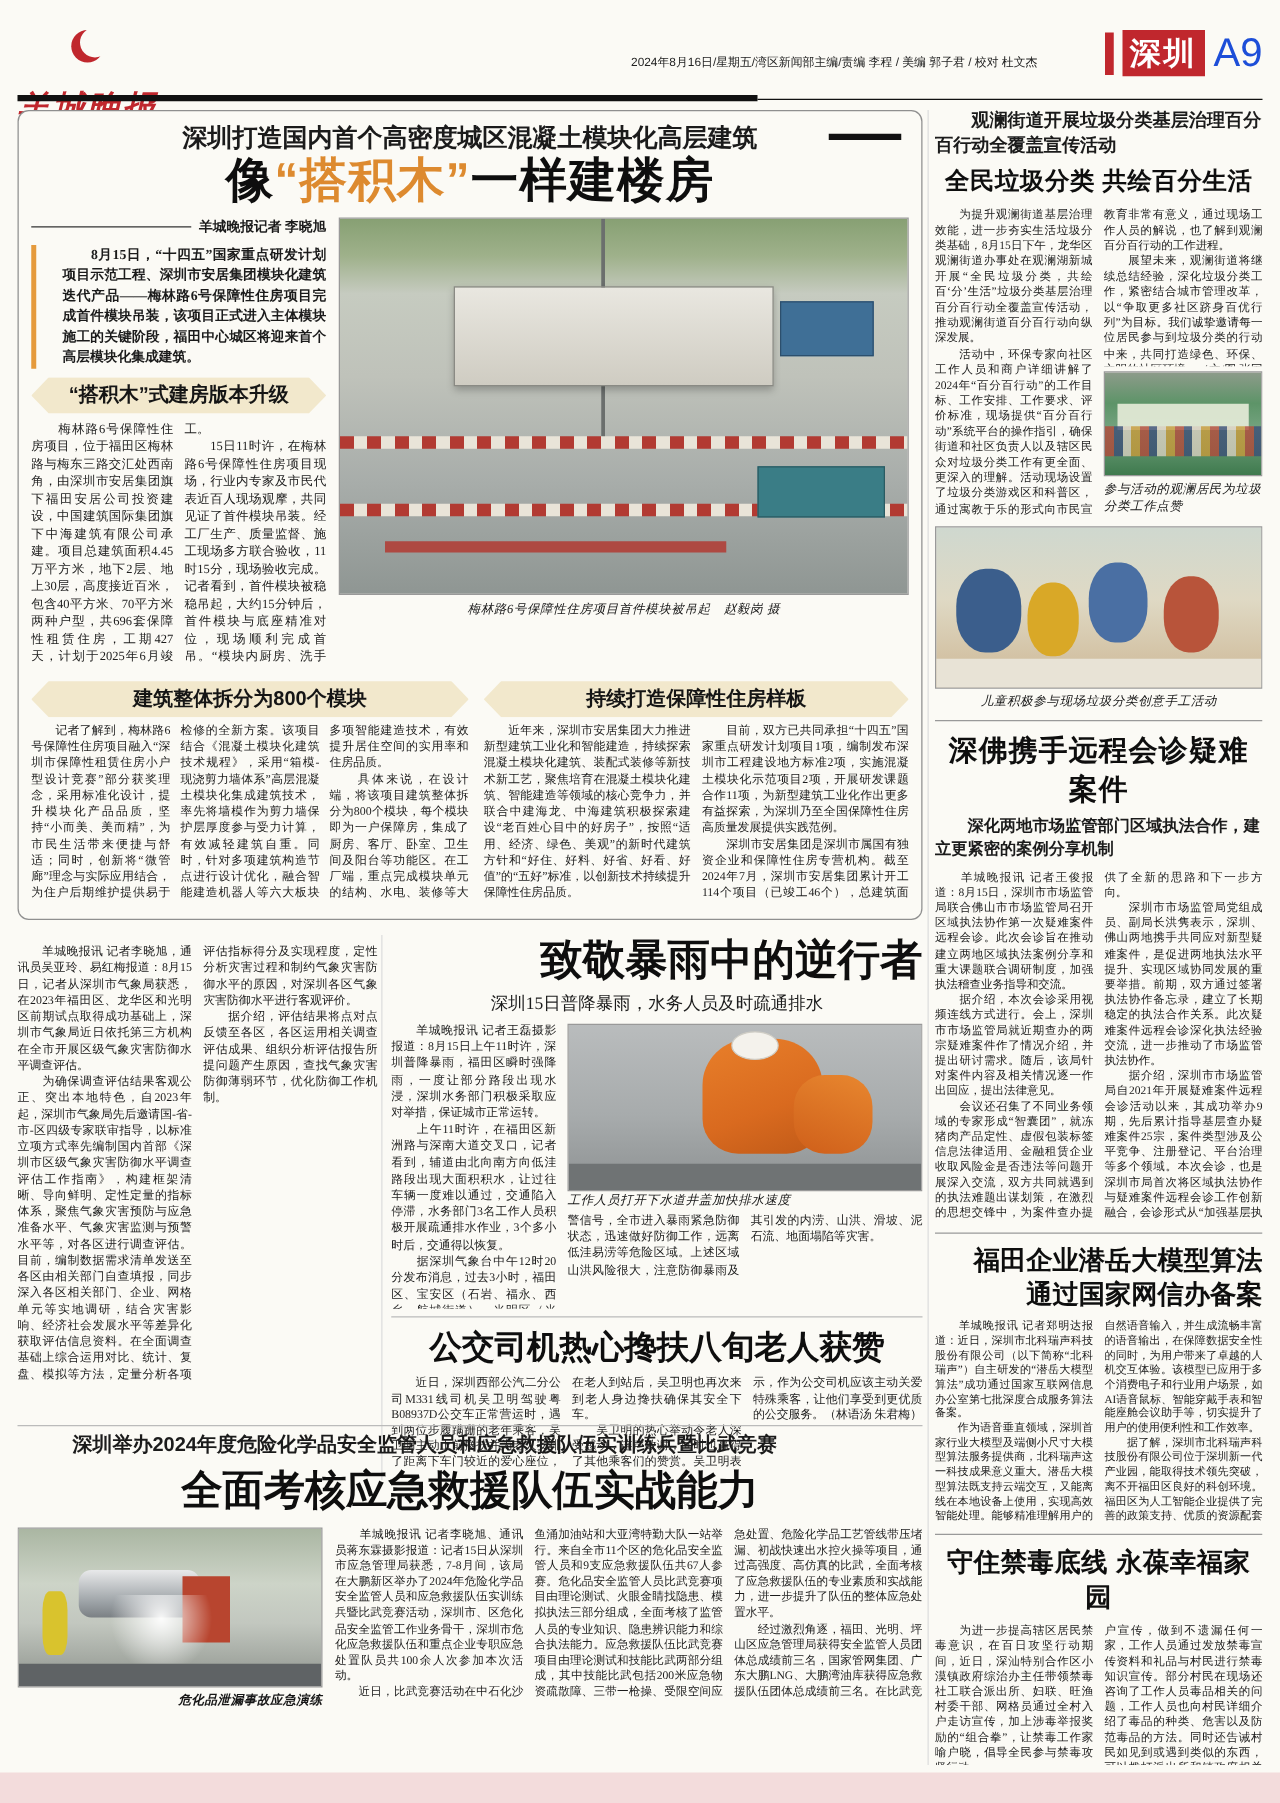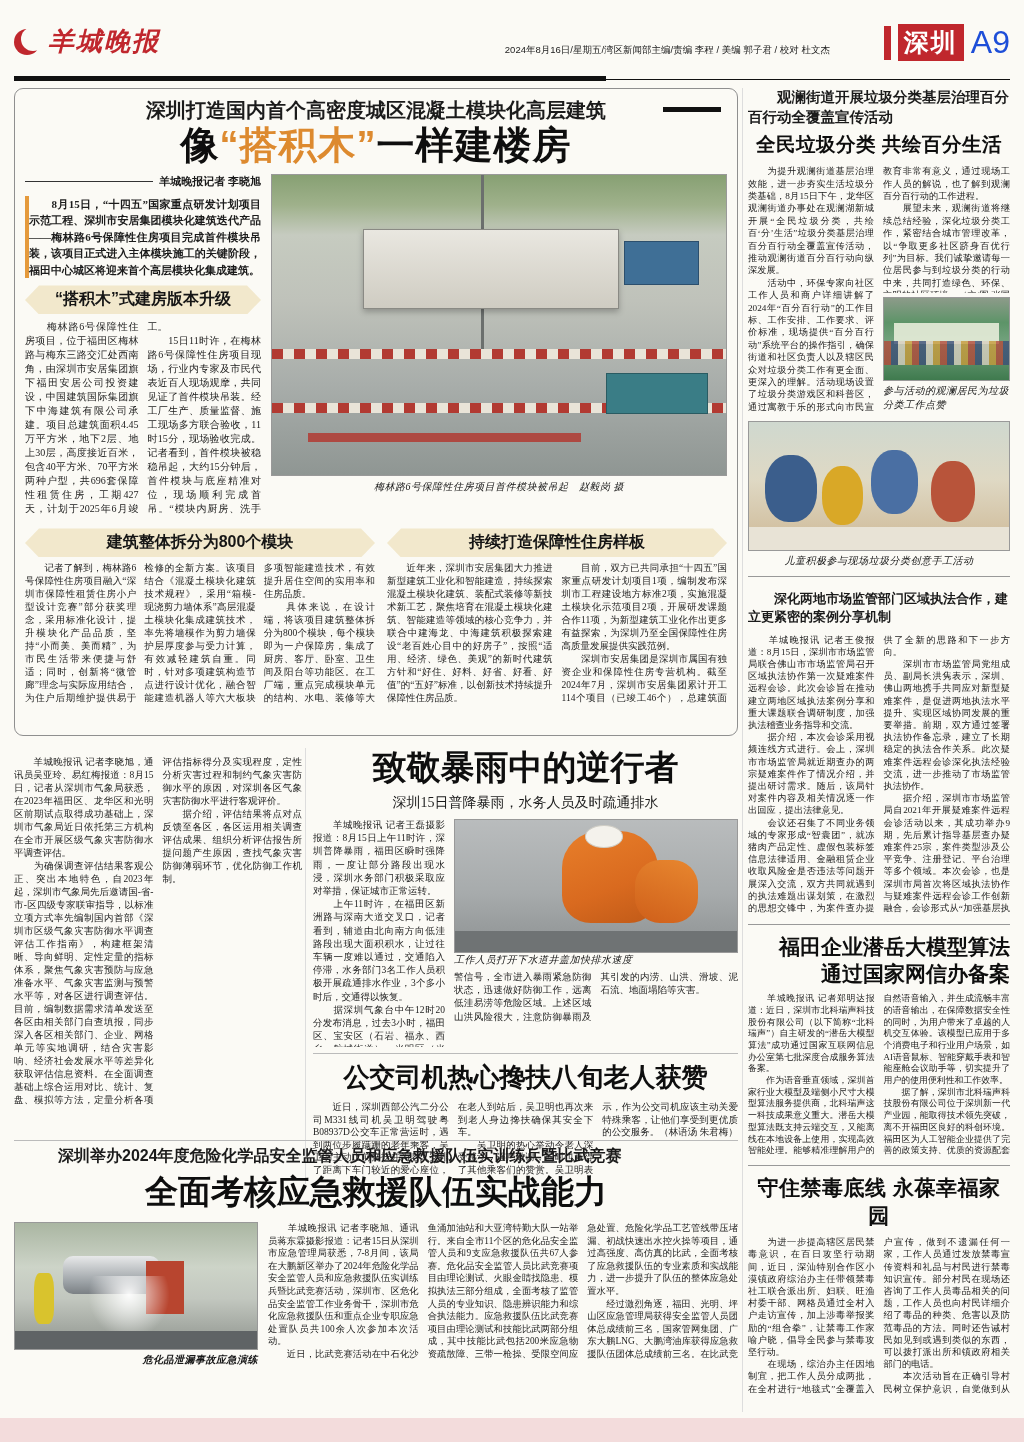--- a/index.html
+++ b/index.html
@@ -1,20 +1,20 @@
 <!DOCTYPE html>
 <html><head>
 <meta charset="utf-8">
 <style>
   html,body{margin:0;padding:0;background:#e8e6e0;}
   .page{position:relative;width:1024px;height:1442px;background:#fbfaf5;overflow:hidden;
         font-family:"Liberation Serif","DejaVu Serif",serif;color:#1b1b1b;}
   
   .hdr{position:absolute;left:14px;top:18px;right:14px;height:52px;}
-  .logo-wrap{position:absolute;left:0;top:6px;display:flex;align-items:center;gap:8px;}
+  .logo-wrap{position:absolute;left:0;top:6px;display:flex;align-items:center;gap:18px;flex-direction:column;}
   .crescent{position:relative;width:26px;height:26px;}
   .crescent .c1{position:absolute;inset:0;border-radius:50%;background:#c0272d;}
   .crescent .c2{position:absolute;left:7px;top:-2px;width:24px;height:24px;border-radius:50%;background:#fbfaf5;}
   .logo-text{font-family:"DejaVu Sans",sans-serif;font-weight:bold;font-style:italic;
              color:#c0272d;font-size:26px;letter-spacing:2px;}
   .dateline{position:absolute;right:180px;top:26px;font-family:"Liberation Sans","DejaVu Sans",sans-serif;
             font-size:9.5px;color:#222;}
   .pageid{position:absolute;right:0;top:6px;display:flex;align-items:center;gap:7px;}
   .red-bar{width:7px;height:34px;background:#c0272d;}
   .sec-box{background:#c0272d;color:#fff;font-family:"Liberation Sans","DejaVu Sans",sans-serif;
@@ -37,21 +37,21 @@
   .lead-kicker-row{position:relative;text-align:center;}
   .lead-kicker{font-family:"Liberation Sans","DejaVu Sans",sans-serif;font-weight:bold;font-size:20px;}
   .kicker-dash{position:absolute;right:6px;top:10px;width:58px;height:5px;background:#111;}
   .lead-hl{text-align:center;font-size:38px;line-height:1.05;margin-top:2px;letter-spacing:1px;}
   .lead-hl .q{color:#dd8a2f;}
   .lead-content{display:flex;gap:10px;margin-top:8px;}
   .lead-left{width:236px;flex:none;}
   .byline{display:flex;align-items:center;gap:6px;font-size:11px;font-weight:bold;}
   .byline .bl-rule{flex:1;height:1px;background:#333;}
   .lede{font-weight:bold;font-size:11px;line-height:1.5;border-left:4px solid #e59a3c;
-        padding-left:0;margin:7px 0;white-space:pre-line;text-align:justify;}
+        padding-left:21px;margin:7px 0;white-space:pre-line;text-align:justify;}
   .s1body{height:200px;column-count:2;column-gap:9px;font-size:10px;line-height:14px;margin-top:6px;}
   .lead-right{flex:1;min-width:0;}
   .photo-main{position:relative;height:300px;overflow:hidden;border:1px solid #999;
       background:linear-gradient(180deg,#87a073 0%,#9fb18b 10%,#c6cbc0 20%,#bfc2ba 42%,#a8adaa 70%,#8f9693 100%);}
   .ph-crane{position:absolute;left:46%;top:0;width:3px;height:60%;background:#6b6f6d;}
   .ph-module{position:absolute;left:20%;top:18%;width:56%;height:26%;background:linear-gradient(180deg,#e9e7e0,#cfccc2);
              border:1px solid #8a8a84;box-shadow:0 3px 6px rgba(0,0,0,.25);}
   .ph-machinery{position:absolute;right:6%;top:22%;width:16%;height:14%;background:#3f6f96;border:1px solid #2c4f6d;}
   .ph-stripe1,.ph-stripe2{position:absolute;left:0;width:100%;height:10px;
       background:repeating-linear-gradient(90deg,#b23a32 0 11px,#e9e4d8 11px 22px);}
@@ -62,21 +62,21 @@
   .lead-bottom{display:flex;gap:12px;margin-top:8px;}
   .sec2{width:350px;flex:none;} .sec3{flex:1;min-width:0;}
   .sec2 .bodytext{height:150px;column-count:3;column-gap:8px;font-size:9.5px;line-height:13px;margin-top:5px;}
   .sec3 .bodytext{height:150px;column-count:2;column-gap:9px;font-size:9.5px;line-height:13px;margin-top:5px;}
   
   .weather{position:absolute;left:14px;top:748px;width:288px;height:436px;overflow:hidden;}
   .weather .hl{font-size:27px;text-align:center;line-height:1.25;}
   .weather .bodytext{height:356px;column-count:2;column-gap:9px;font-size:9.5px;line-height:13px;margin-top:8px;}
   .mid-vsep{position:absolute;left:305px;top:748px;width:1px;height:436px;background:#ddd;}
   .rain{position:absolute;left:313px;top:745px;width:425px;height:302px;overflow:hidden;}
-  .rain .hl{font-size:34px;text-align:center;}
+  .rain .hl{font-size:34px;text-align:right;}
   .rain-sub{text-align:center;font-size:14px;margin-top:3px;}
   .rain-row{display:flex;gap:9px;margin-top:7px;}
   .rain-c1{width:132px;flex:none;font-size:9.5px;line-height:13.2px;height:232px;}
   .rain-right{flex:1;min-width:0;}
   .photo-rain{position:relative;height:132px;border:1px solid #999;overflow:hidden;
       background:linear-gradient(180deg,#b9bcbd 0%,#a7abac 55%,#8d9192 100%);}
   .rw1{position:absolute;left:38%;top:8%;width:34%;height:70%;border-radius:40% 40% 30% 30%;
        background:linear-gradient(160deg,#e87f2a,#d96a1f 60%,#c05a18);}
   .rw2{position:absolute;left:64%;top:30%;width:22%;height:48%;border-radius:40%;
        background:linear-gradient(200deg,#e8872f,#cf5f1a);}
@@ -287,20 +287,21 @@
         <div class="t2-k1"></div>
         <div class="t2-k2"></div>
         <div class="t2-k3"></div>
         <div class="t2-k4"></div>
         <div class="t2-table"></div>
       </div>
       <div class="caption sb-cap" style="text-align:center">儿童积极参与现场垃圾分类创意手工活动</div>
     </section>
 
     <section class="sb-art">
+      <div class="hl court-hl">深佛携手远程会诊疑难案件</div>
       <div class="sb-sub">深化两地市场监管部门区域执法合作，建立更紧密的案例分享机制</div>
       <div class="court-body bodytext">　　羊城晚报讯 记者王俊报道：8月15日，深圳市市场监管局联合佛山市市场监管局召开区域执法协作第一次疑难案件远程会诊。此次会诊旨在推动建立两地区域执法案例分享和重大课题联合调研制度，加强执法稽查业务指导和交流。
 　　据介绍，本次会诊采用视频连线方式进行。会上，深圳市市场监管局就近期查办的两宗疑难案件作了情况介绍，并提出研讨需求。随后，该局针对案件内容及相关情况逐一作出回应，提出法律意见。
 　　会议还召集了不同业务领域的专家形成“智囊团”，就冻猪肉产品定性、虚假包装标签信息法律适用、金融租赁企业收取风险金是否违法等问题开展深入交流，双方共同就遇到的执法难题出谋划策，在激烈的思想交锋中，为案件查办提供了全新的思路和下一步方向。
 　　深圳市市场监管局党组成员、副局长洪隽表示，深圳、佛山两地携手共同应对新型疑难案件，是促进两地执法水平提升、实现区域协同发展的重要举措。前期，双方通过签署执法协作备忘录，建立了长期稳定的执法合作关系。此次疑难案件远程会诊深化执法经验交流，进一步推动了市场监管执法协作。
 　　据介绍，深圳市市场监管局自2021年开展疑难案件远程会诊活动以来，其成功举办9期，先后累计指导基层查办疑难案件25宗，案件类型涉及公平竞争、注册登记、平台治理等多个领域。本次会诊，也是深圳市局首次将区域执法协作与疑难案件远程会诊工作创新融合，会诊形式从“加强基层执法指导”向“深化兄弟单位执法经验交流”转变，成功做了一次有益尝试。
 　　接下来，双方将继续深化区域执法合作，推动建立更加紧密的线索移交、执法协助、案例分享、证据互认等机制，共同提升执法稽查业务水平，为打造更加规范有序的粤港澳大湾区市场环境作出积极贡献。</div>
     </section>
 
     <section class="sb-art">

